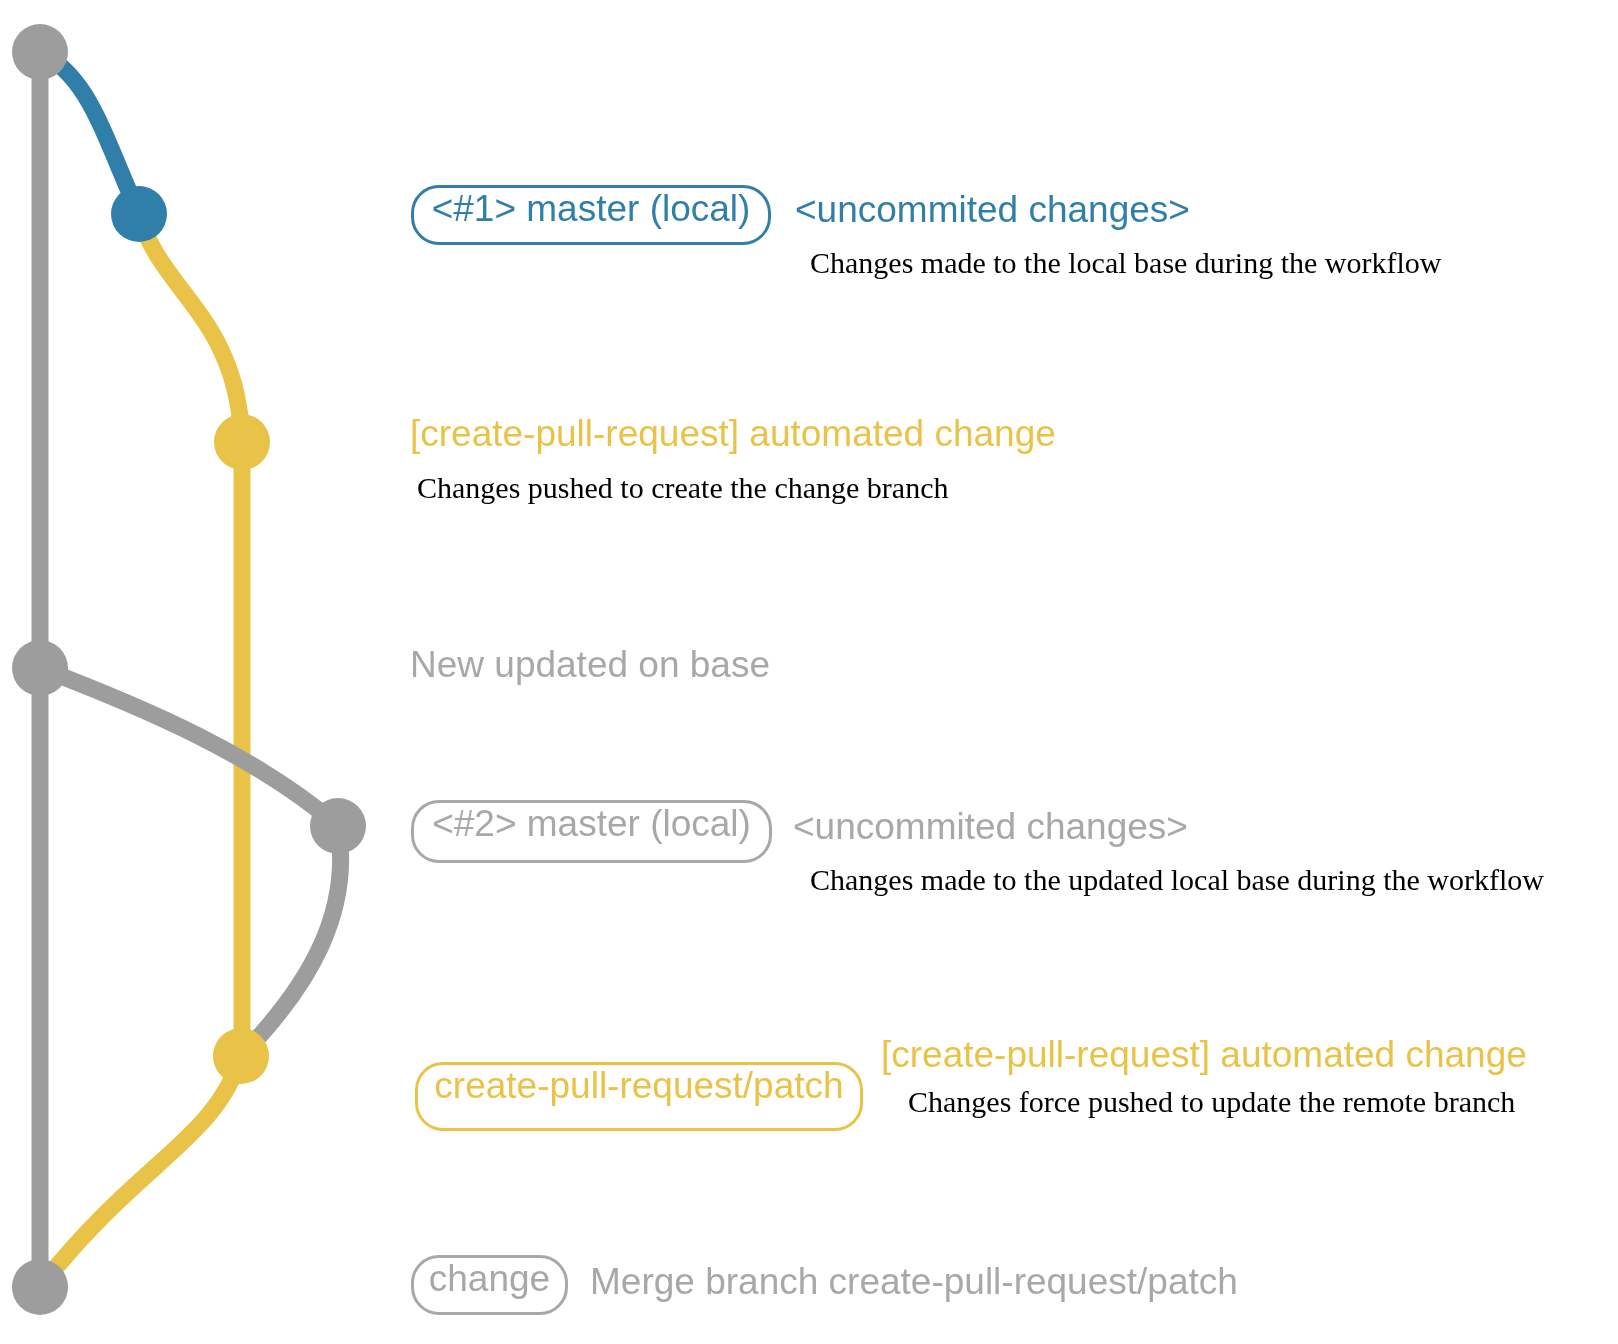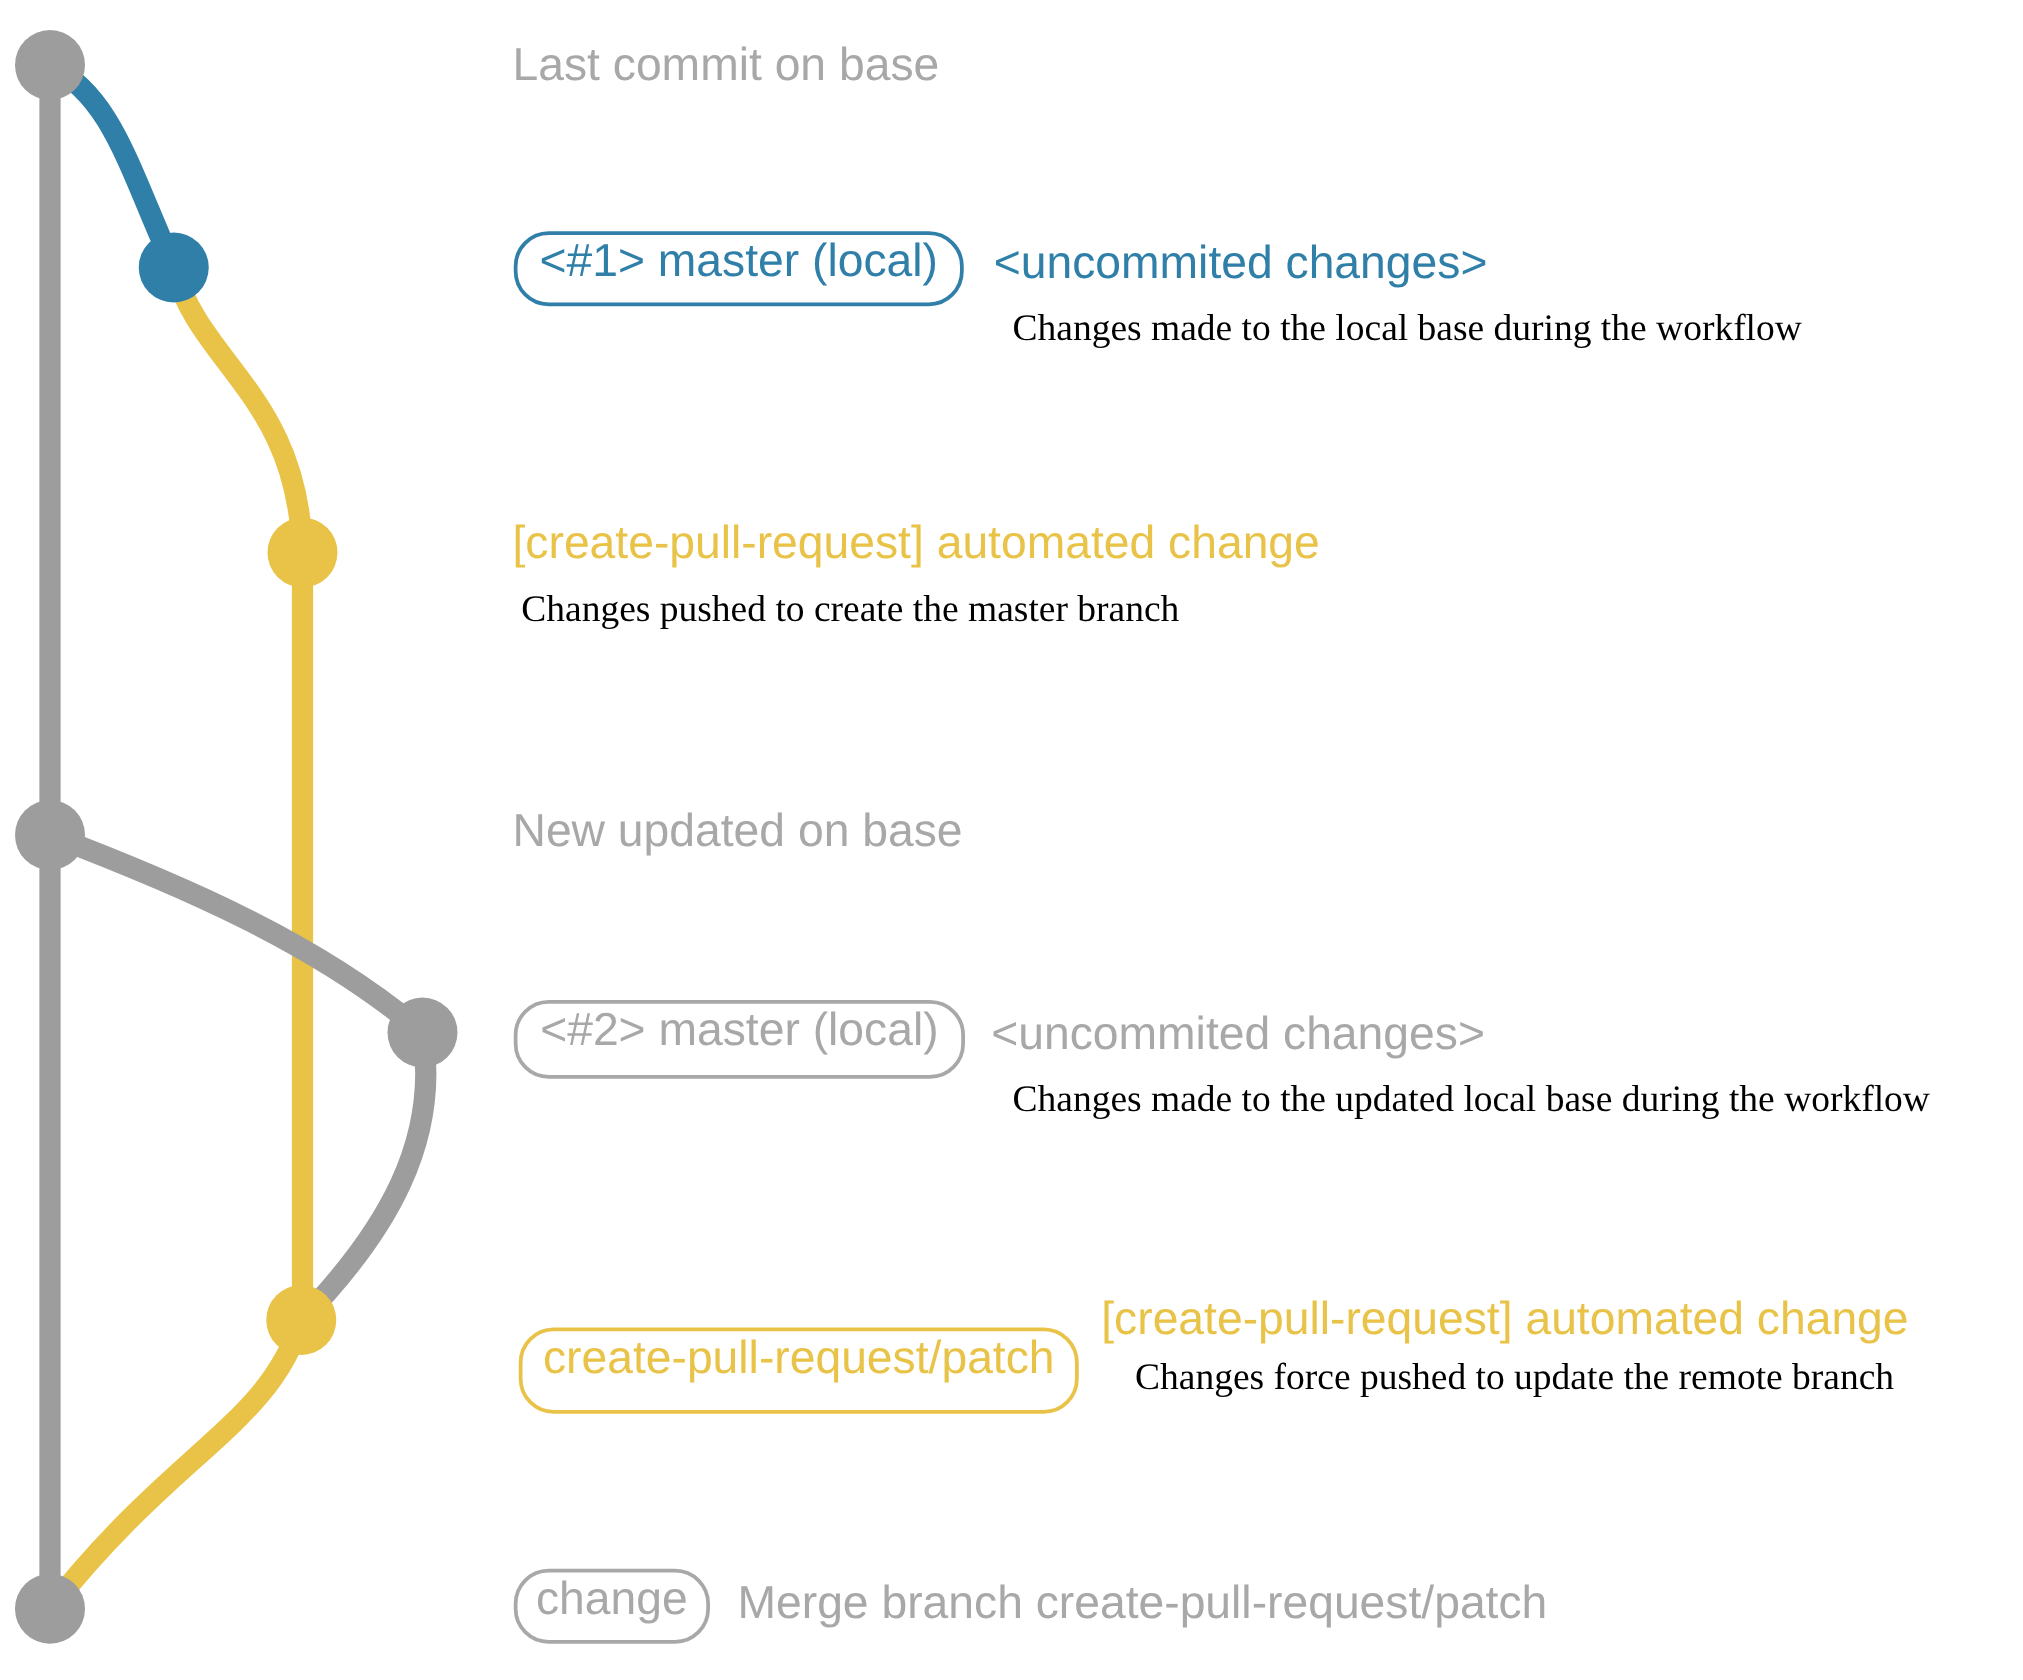--- a/index.html
+++ b/index.html
@@ -68,30 +68,29 @@
       <path d="M 241 1056 C 215 1140 140 1160 40 1287" fill="none" stroke="#e9c348" stroke-width="17"></path>
       <circle cx="40" cy="52" r="28" fill="#9d9d9d"></circle>
       <circle cx="139" cy="214" r="28" fill="#2f7fa9"></circle>
       <circle cx="242" cy="442" r="28" fill="#e9c348"></circle>
       <circle cx="40" cy="668" r="28" fill="#9d9d9d"></circle>
       <circle cx="338" cy="826" r="28" fill="#9d9d9d"></circle>
       <circle cx="241" cy="1056" r="28" fill="#e9c348"></circle>
       <circle cx="40" cy="1287" r="28" fill="#9d9d9d"></circle>
     </svg>
 
-  <div class="caption" style="left:410px;top:30px;">Last commit on base</div>
 
   <div class="badge blue" style="left:411px;top:185px;width:360px;height:60px;">
     <span>&lt;#1&gt; master (local)</span>
   </div>
   <div class="side blue" style="left:795px;top:188px;">&lt;uncommited changes&gt;</div>
   <div class="detail" style="left:810px;top:245px;">Changes made to the local base during the workflow</div>
 
   <div class="side yellow" style="left:410px;top:412px;">[create-pull-request] automated change</div>
-  <div class="detail" style="left:417px;top:470px;">Changes pushed to create the master branch</div>
+  <div class="detail" style="left:417px;top:470px;">Changes pushed to create the change branch</div>
 
   <div class="caption" style="left:410px;top:643px;">New updated on base</div>
 
   <div class="badge gray" style="left:411px;top:800px;width:361px;height:63px;">
     <span>&lt;#2&gt; master (local)</span>
   </div>
   <div class="side gray" style="left:793px;top:805px;">&lt;uncommited changes&gt;</div>
   <div class="detail" style="left:810px;top:862px;">Changes made to the updated local base during the workflow</div>
 
   <div class="badge yellow" style="left:415px;top:1062px;width:448px;height:69px;">

